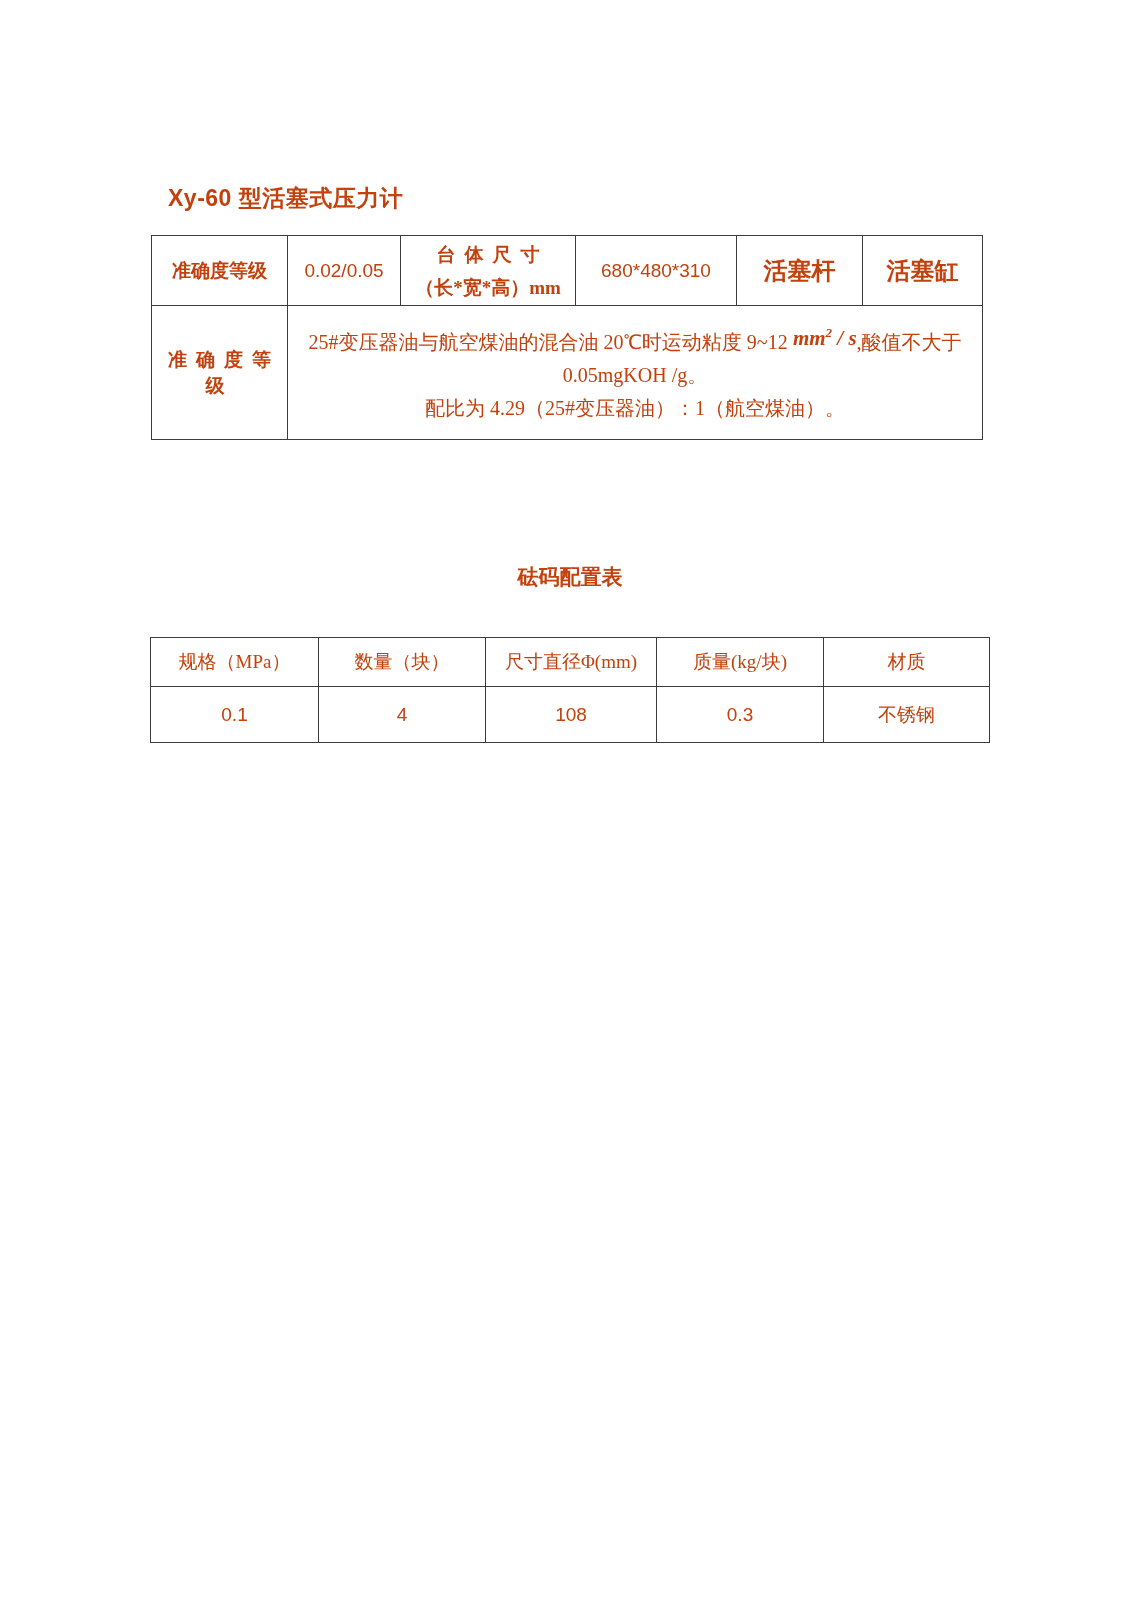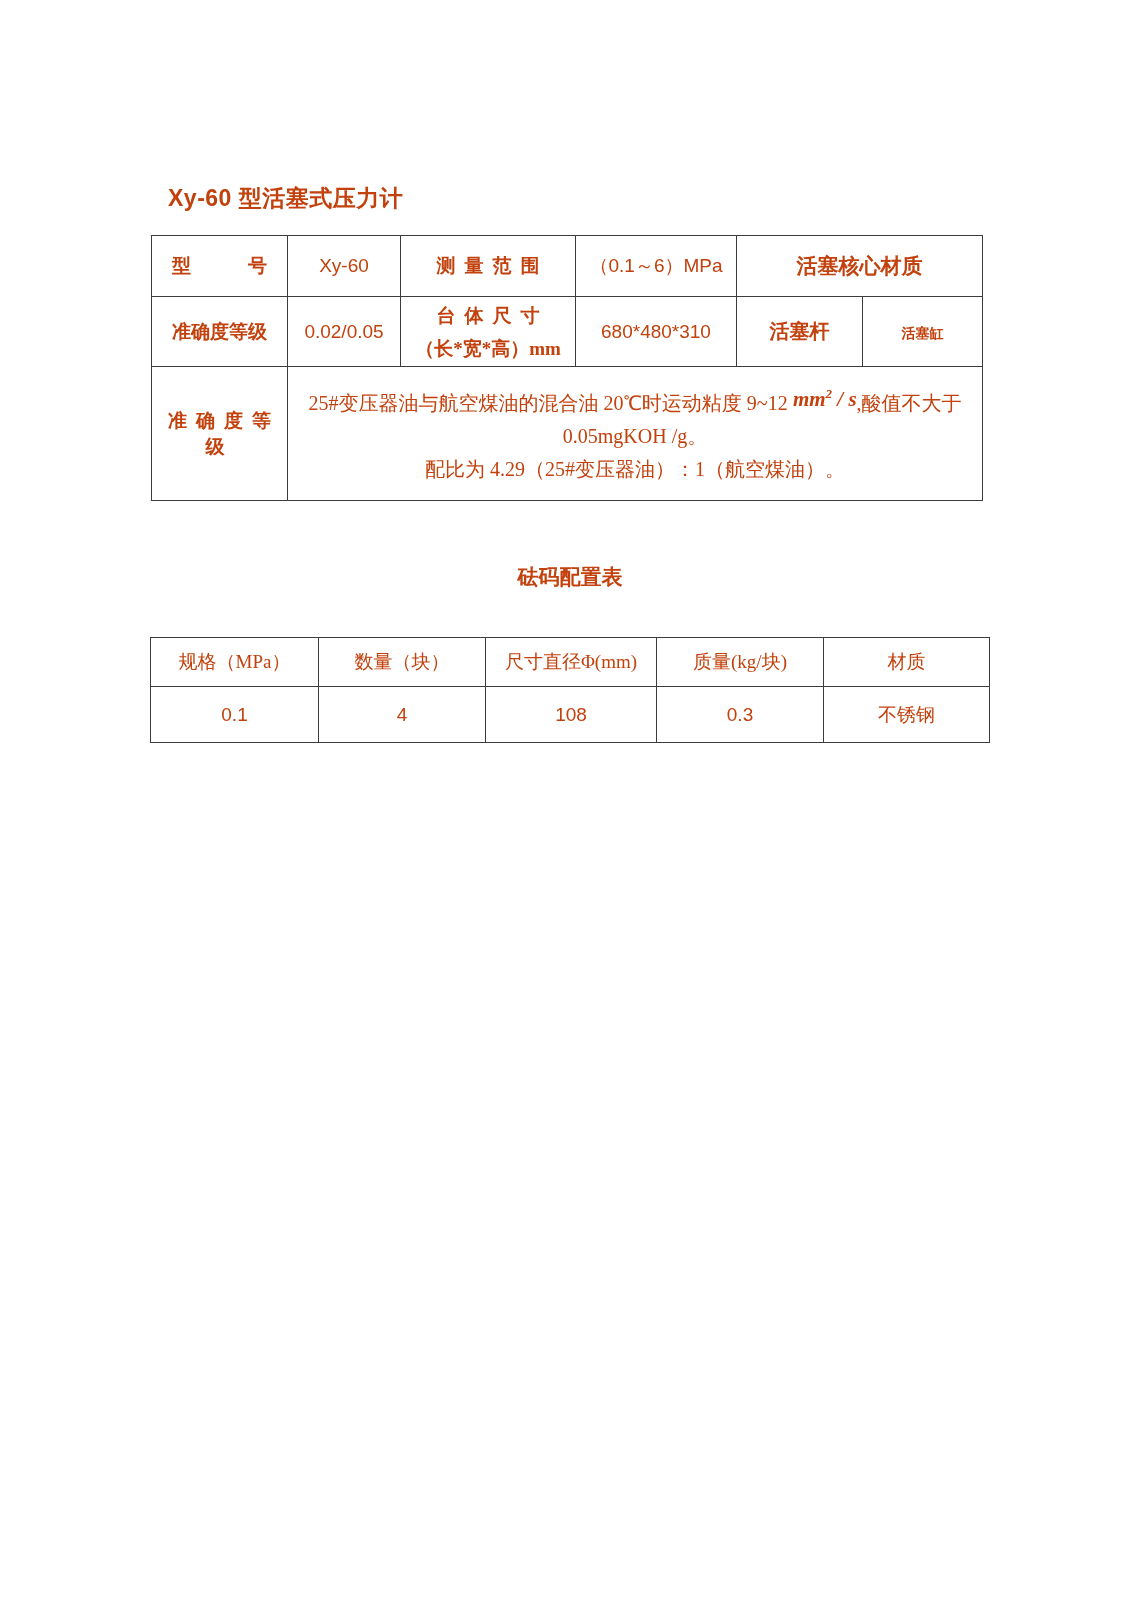--- a/index.html
+++ b/index.html
@@ -105,37 +105,30 @@
   <table class="spec-table">
     <colgroup>
       <col style="width:136px">
       <col style="width:113px">
       <col style="width:175px">
       <col style="width:161px">
       <col style="width:126px">
       <col style="width:120px">
     </colgroup>
     <tbody>
-        <tr class="r1">
-      <td><span class="justify-label">型　　　号</span></td>
-      <td><span>Xy-60</span></td>
-      <td><span class="b ls">测量范围</span></td>
-      <td><span>（0.1～6）MPa</span></td>
-      <td colspan="2"><span class="b" style="font-size:21px">活塞核心材质</span></td>
-    </tr>
     <tr class="r2">
       <td><span class="b serif">准确度等级</span></td>
       <td><span>0.02/0.05</span></td>
       <td class="two-line">
         <div class="b serif ls">台体尺寸</div>
         <div class="b serif">（长*宽*高）mm</div>
       </td>
       <td><span>680*480*310</span></td>
-      <td><span class="b" style="font-size:20px">活塞杆</span></td>
-      <td><span class="b" style="font-size:14px">活塞缸</span></td>
+      <td><span class="b" style="font-size:24px">活塞杆</span></td>
+      <td><span class="b" style="font-size:24px">活塞缸</span></td>
     </tr>
     <tr class="r4">
       <td><span class="b ls">准确度等级</span></td>
       <td colspan="5" class="medium-cell">
         <div class="mline">
           <span>25#变压器油与航空煤油的混合油 20℃时运动粘度 9~12</span><span class="formula"> <span>mm</span><sup>2</sup><span> / s</span></span><span>,酸值不大于</span>
         </div>
         <div class="mline">0.05mgKOH /g。</div>
         <div class="mline">配比为 4.29（25#变压器油）：1（航空煤油）。</div>
       </td>

